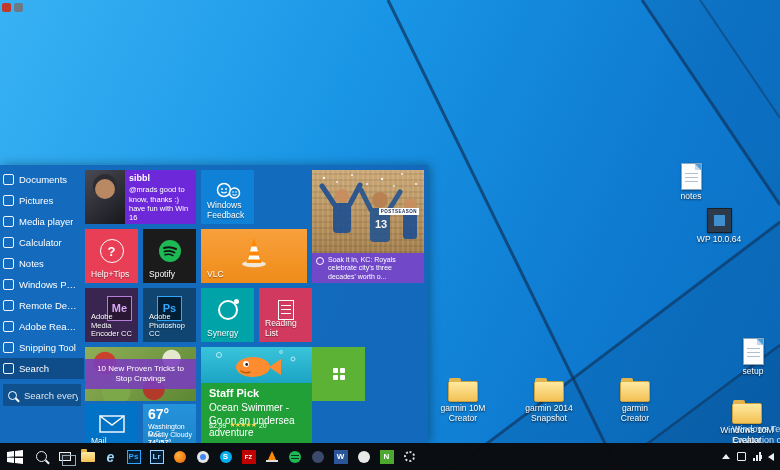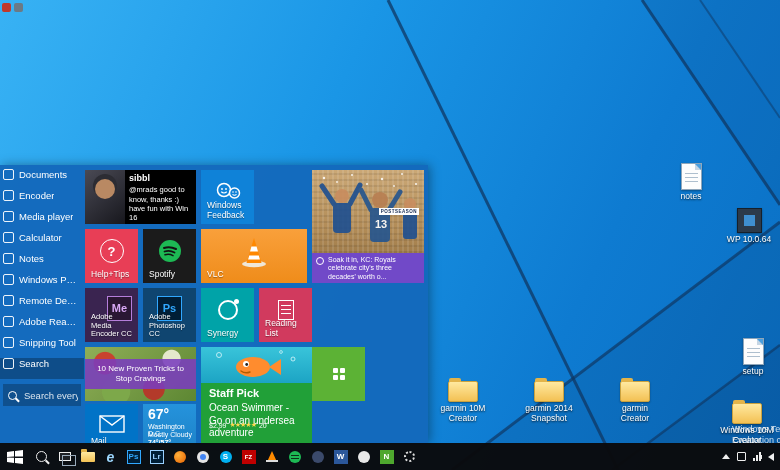--- a/index.html
+++ b/index.html
@@ -26,37 +26,37 @@
     font-size:9px;line-height:1.22;white-space:nowrap;}
 
   .artifact{position:absolute;z-index:2;width:9px;height:9px;border-radius:2px;}
 
   
   #startmenu{position:absolute;left:0;top:165px;width:428px;height:278px;z-index:5;
     background:rgba(20,105,188,.97);box-shadow:2px 0 10px rgba(0,0,0,.35);overflow:hidden;}
   .expand-btn{position:absolute;right:42px;top:6px;width:17px;height:17px;border:1px solid rgba(255,255,255,.9);
     border-radius:50%;color:#fff;font-size:10px;line-height:15px;text-align:center;cursor:pointer;}
   .menu-left{position:absolute;left:0;top:4px;width:84px;bottom:0;display:flex;flex-direction:column;}
-  .mitem{display:flex;gap:5px;height:21px;padding:0 3px;color:#fff;cursor:pointer;}
+  .mitem{display:flex;align-items:center;gap:5px;height:21px;padding:0 3px;color:#fff;cursor:pointer;}
   .mitem.hl{background:rgba(0,0,0,.28);}
   .mitem .mico{flex:0 0 auto;width:11px;height:11px;border:1.3px solid rgba(255,255,255,.92);border-radius:2px;}
   .mitem .mtext{font-size:9.5px;white-space:nowrap;overflow:hidden;text-overflow:ellipsis;max-width:62px;}
   .msearch{margin:5px 3px 0 3px;height:22px;background:rgba(0,0,0,.25);display:flex;align-items:center;gap:5px;padding:0 5px;}
   .mag{width:9px;height:9px;border:1.6px solid #fff;border-radius:50%;position:relative;flex:0 0 auto;}
   .mag:after{content:"";position:absolute;width:5px;height:1.6px;background:#fff;transform:rotate(45deg);right:-4px;bottom:-2px;}
   .msearch input{border:0;background:transparent;outline:none;color:#fff;font-size:9.5px;width:58px;font-family:inherit;}
   .msearch input::placeholder{color:rgba(255,255,255,.85);}
 
   
   .tile{position:absolute;overflow:hidden;cursor:pointer;color:#fff;}
   .tlabel{position:absolute;left:6px;bottom:4px;font-size:8.5px;text-shadow:0 1px 1px rgba(0,0,0,.4);}
   .tlabel.up{bottom:12px;}
   .tcenter{position:absolute;inset:0;display:flex;align-items:center;justify-content:center;}
 
-  .t-sibbl{left:85px;top:5px;width:111px;height:54px;background:#000000;display:flex;}
+  .t-sibbl{left:85px;top:5px;width:111px;height:54px;background:#6d28d9;display:flex;}
   .sibbl-photo{flex:0 0 40px;background:linear-gradient(140deg,#4a4a55,#17171d);position:relative;}
   .sibbl-photo:after{content:"";position:absolute;left:10px;top:9px;width:20px;height:20px;border-radius:50%;background:#b98963;box-shadow:0 -3px 0 2px #2c2c33;}
   .sibbl-body{padding:3px 4px;font-size:7.5px;line-height:1.25;}
   .sibbl-name{font-weight:bold;font-size:9px;margin-bottom:1px;}
 
   .t-feedback{left:201px;top:5px;width:53px;height:54px;background:#0f82d8;}
   .t-kc{left:312px;top:5px;width:112px;height:113px;background:linear-gradient(#cba876 0%,#b08a55 55%,#8a6a3e 100%);}
   .kc-noise{position:absolute;inset:0;background:repeating-linear-gradient(90deg,rgba(255,255,255,.10) 0 2px,transparent 2px 5px),repeating-linear-gradient(0deg,rgba(0,0,0,.08) 0 2px,transparent 2px 6px);}
   .kc-sign{position:absolute;right:5px;top:38px;background:#fff;color:#10264f;font-size:4.5px;font-weight:bold;letter-spacing:.5px;padding:1px 2px;}
   .kc-caption{position:absolute;left:0;right:0;bottom:0;height:30px;background:#7149c8;display:flex;align-items:flex-start;gap:4px;padding:3px 4px;}
@@ -165,21 +165,21 @@
     <line x1="700" y1="0" x2="780" y2="118" stroke="#0f3763" stroke-width="2" opacity="0.5"></line>
   </svg>
 
   <div class="artifact" style="left:2px;top:3px;background:#c0392b;"></div>
   <div class="artifact" style="left:14px;top:3px;background:#6b7a86;"></div>
 
   <div class="dicon" style="left:662px;top:163px">
     <div class="doc-icon"></div>
     <div class="dlabel">notes</div>
   </div>
-  <div class="dicon" style="left:720px;top:206px">
+  <div class="dicon" style="left:690px;top:206px">
     <div class="app-sq-icon"></div>
     <div class="dlabel">WP 10.0.64</div>
   </div>
   <div class="dicon" style="left:724px;top:338px">
     <div class="doc-icon"></div>
     <div class="dlabel">setup</div>
   </div>
   <div class="dicon" style="left:434px;top:376px">
     <div class="folder-icon"></div>
     <div class="dlabel">garmin 10M Creator</div>
@@ -205,21 +205,21 @@
   <div id="startmenu">
     <div class="expand-btn">↗</div>
 
     <div class="menu-left">
       <div class="mitem">
           <span class="mico"></span>
           <span class="mtext">Documents</span>
         </div>
       <div class="mitem">
           <span class="mico"></span>
-          <span class="mtext">Encoder</span>
+          <span class="mtext">Pictures</span>
         </div>
       <div class="mitem">
           <span class="mico"></span>
           <span class="mtext">Media player</span>
         </div>
       <div class="mitem">
           <span class="mico"></span>
           <span class="mtext">Calculator</span>
         </div>
       <div class="mitem">

